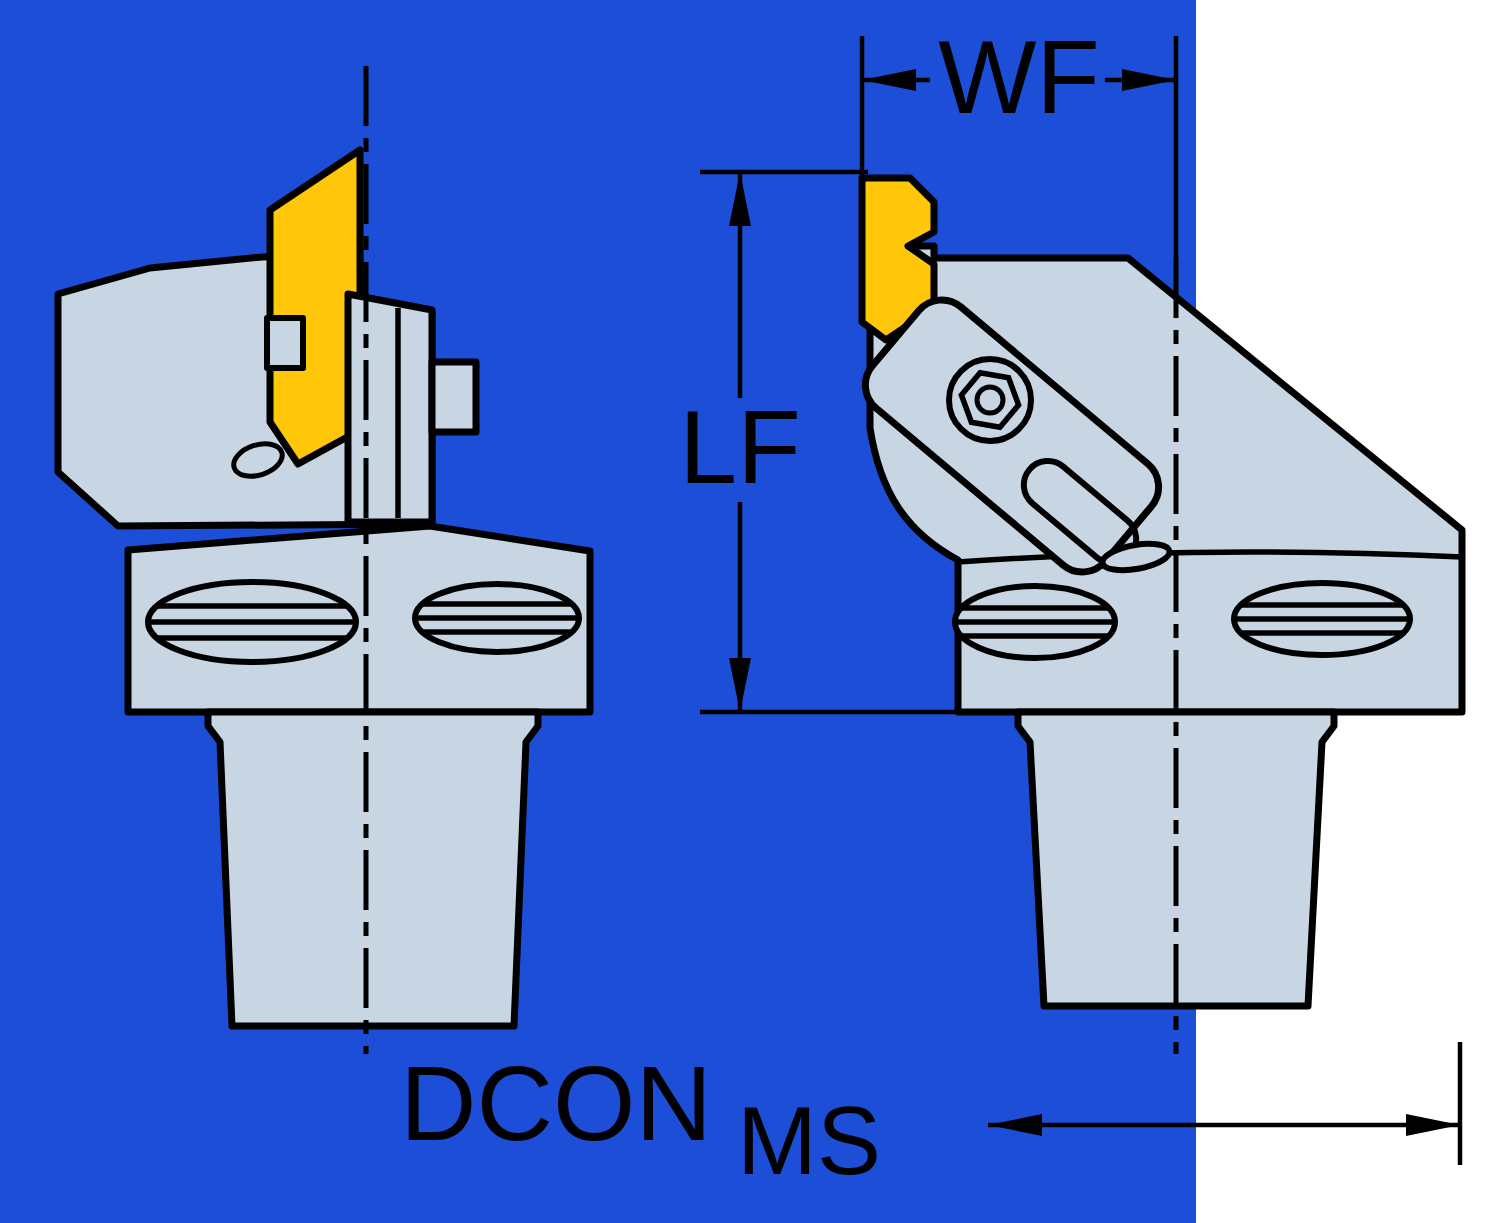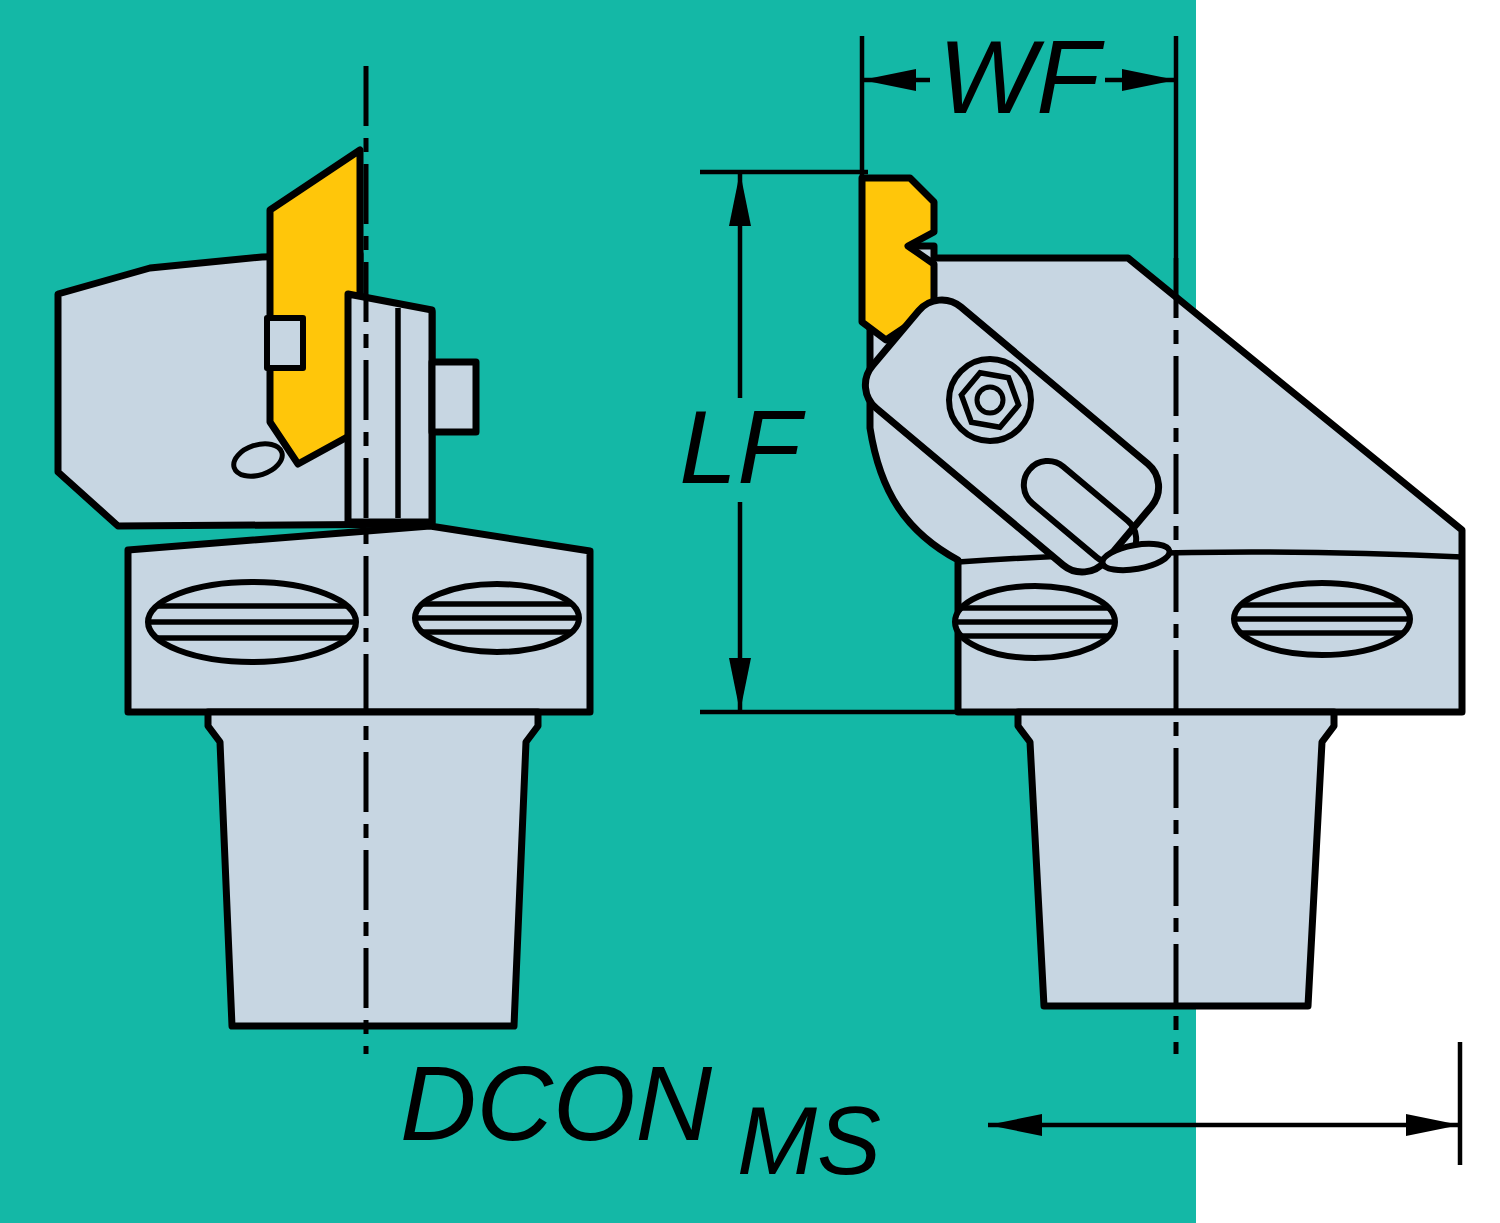--- a/index.html
+++ b/index.html
@@ -9,22 +9,21 @@
   }
   body {
     width: 1500px;
     height: 1223px;
     overflow: hidden;
   }
   .canvas-wrap {
     width: 1196px;
     height: 1223px;
     position: relative;
-    background: #14b8a6;
-    font-style: italic;
+    background: #1d4ed8;
   }
   svg { display: block; }
 
   .part {
     stroke: #000000;
     stroke-width: 7;
     stroke-linejoin: round;
   }
   .part-thin {
     stroke: #000000;

